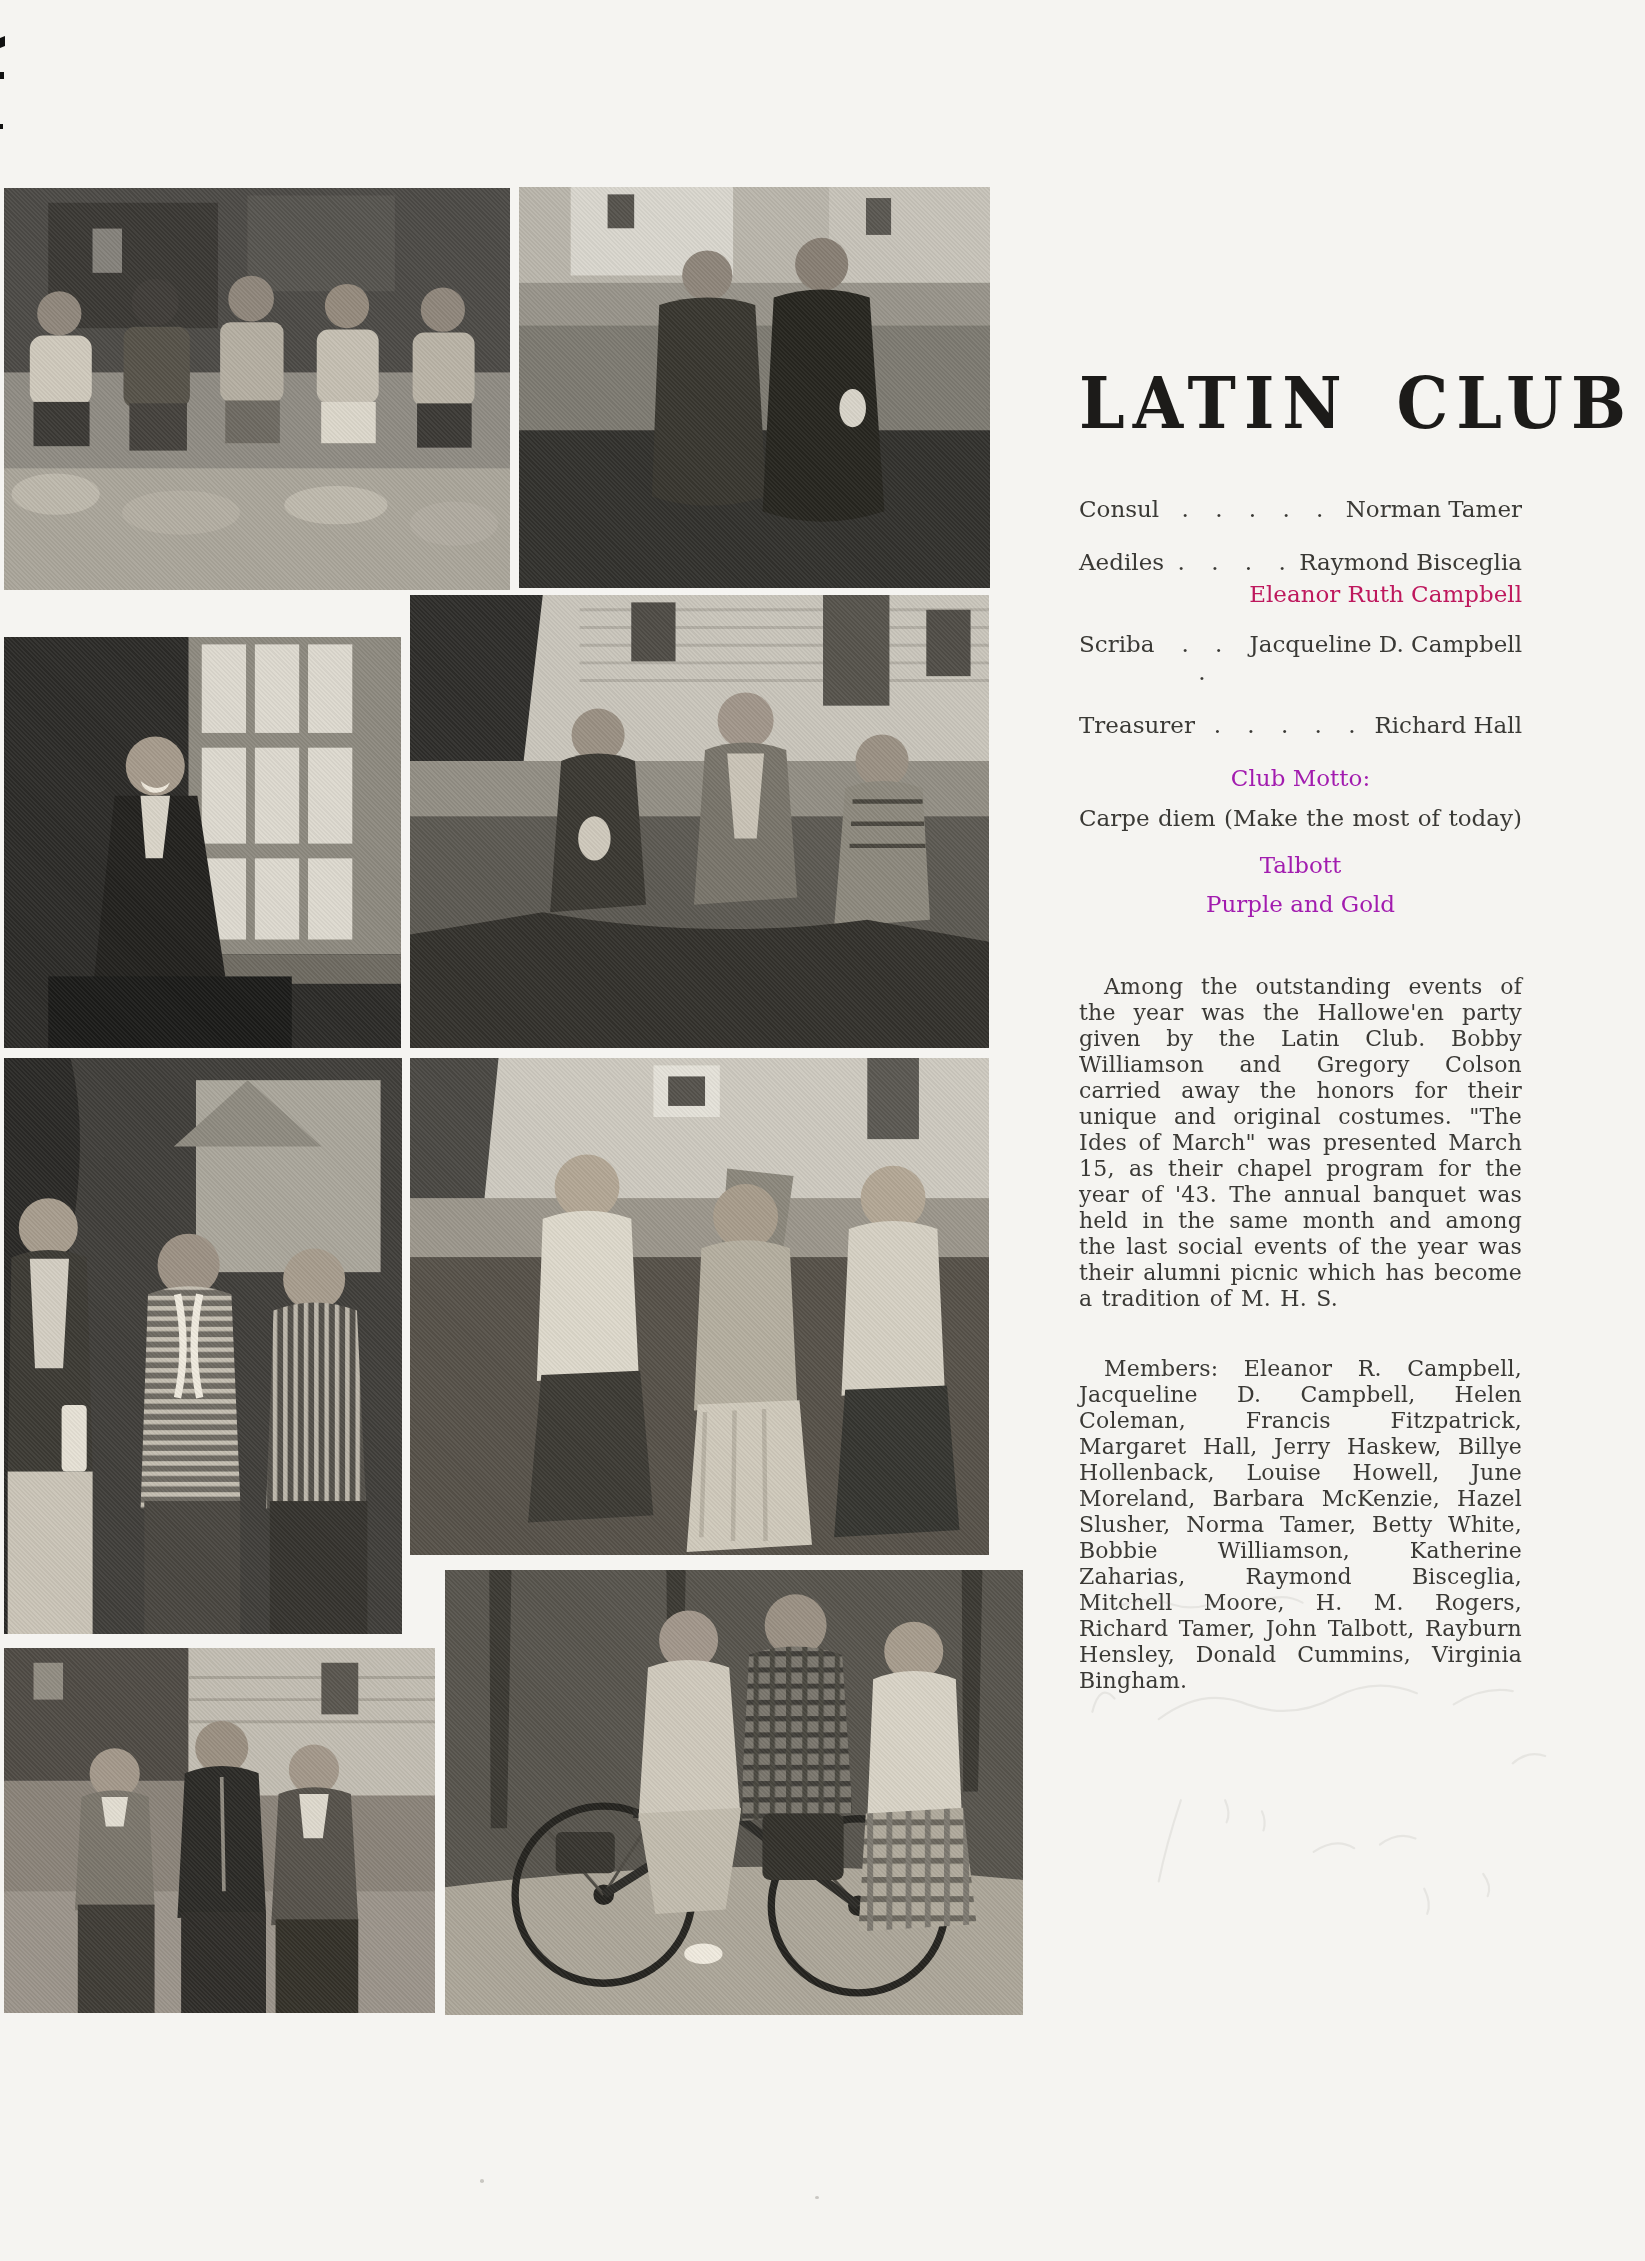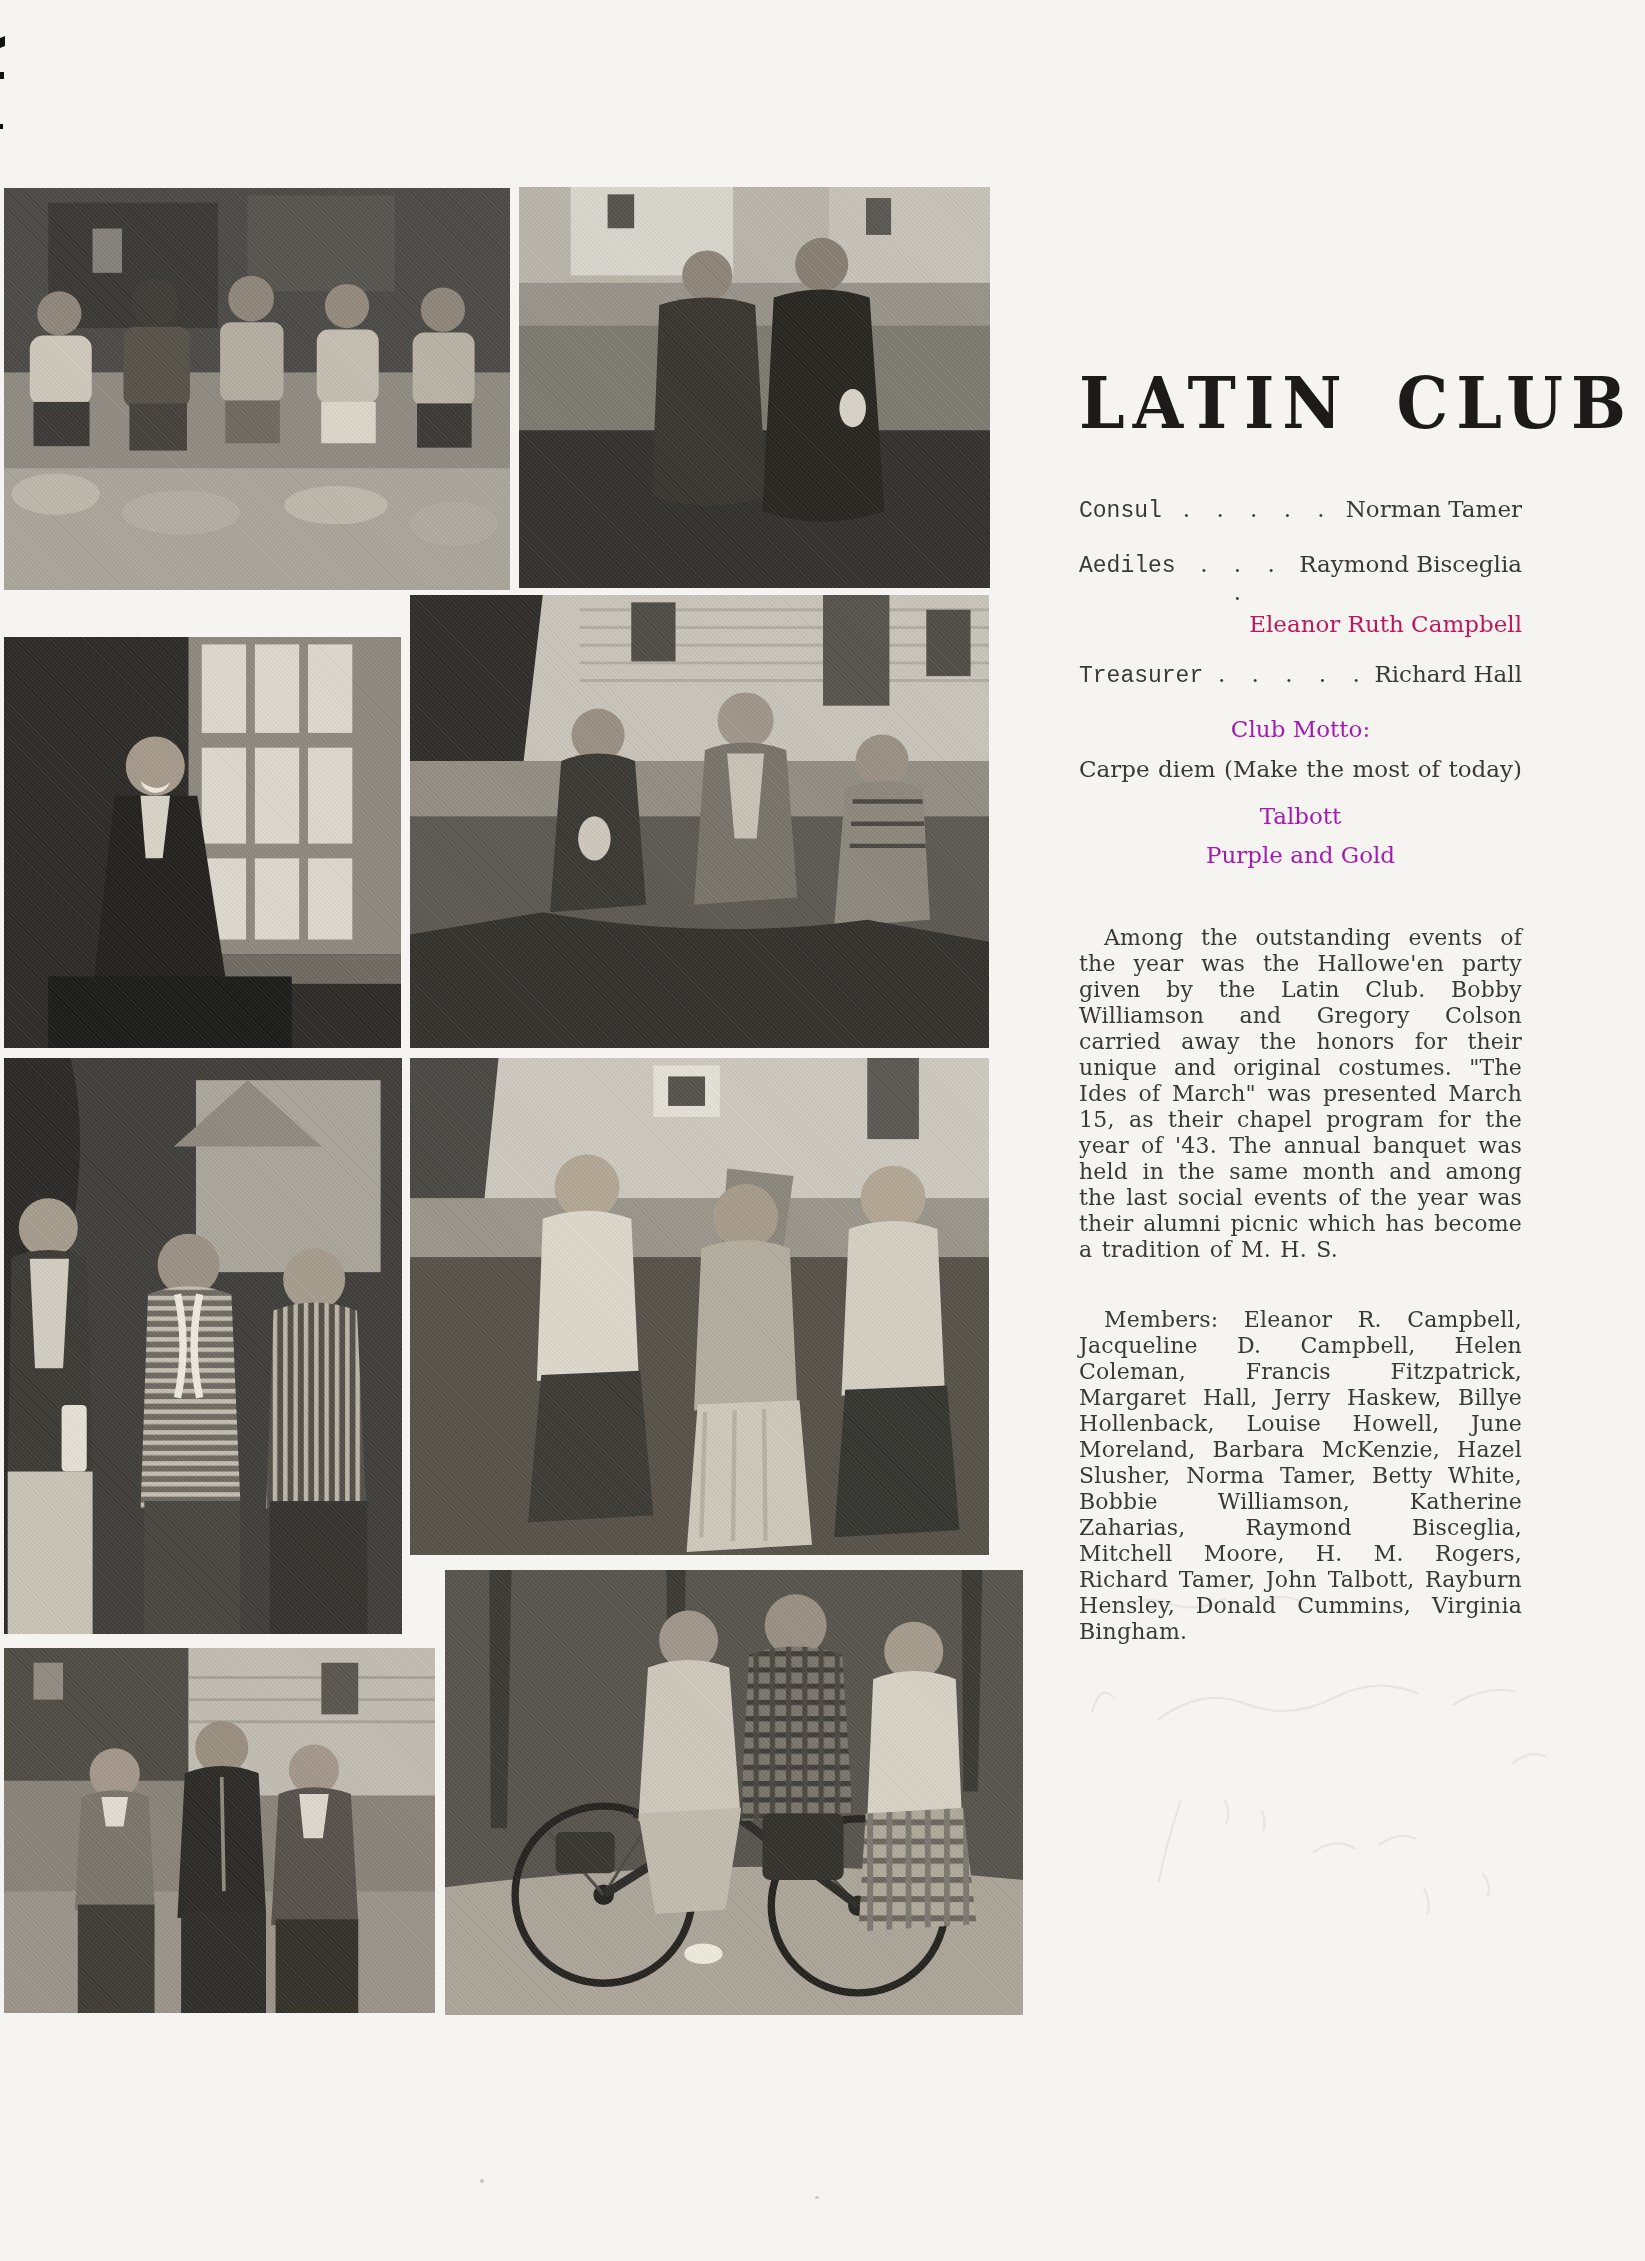--- a/index.html
+++ b/index.html
@@ -44,21 +44,21 @@
     margin:0 0 58px 0;
     transform:scaleY(1.08);
     transform-origin:top left;
   }
   .officer-row{
     display:flex;align-items:baseline;
     font-size:23px;line-height:28px;
     margin-bottom:25px;
     color:#3a3935;
   }
-  .officer-label{white-space:nowrap;font-family:Liberation Mono, monospace;}
+  .officer-label{white-space:nowrap;}
   .officer-dots{
     flex:1;text-align:center;
     word-spacing:19px;
     color:#3a3935;
     padding:0 10.3px;
   }
   .officer-name{white-space:nowrap;text-align:right;}
   .officer-row2{
     text-align:right;
     font-size:23px;line-height:28px;
@@ -356,20 +356,25 @@
     <span class="officer-name">Norman Tamer</span>
   </div>
 
   <div class="officer-row" style="margin-bottom:4.4px;">
     <span class="officer-label">Aediles</span>
     <span class="officer-dots">. . . .</span>
     <span class="officer-name">Raymond Bisceglia</span>
   </div>
   <div class="officer-row2" style="margin-top:4.4px;">Eleanor Ruth Campbell</div>
 
+  <div class="officer-row">
+    <span class="officer-label">Scriba</span>
+    <span class="officer-dots">. . .</span>
+    <span class="officer-name">Jacqueline D. Campbell</span>
+  </div>
 
   <div class="officer-row">
     <span class="officer-label">Treasurer</span>
     <span class="officer-dots">. . . . .</span>
     <span class="officer-name">Richard Hall</span>
   </div>
 
   <div class="center-line motto-heading">Club Motto:</div>
   <div class="motto-text">Carpe diem (Make the most of today)</div>
 

